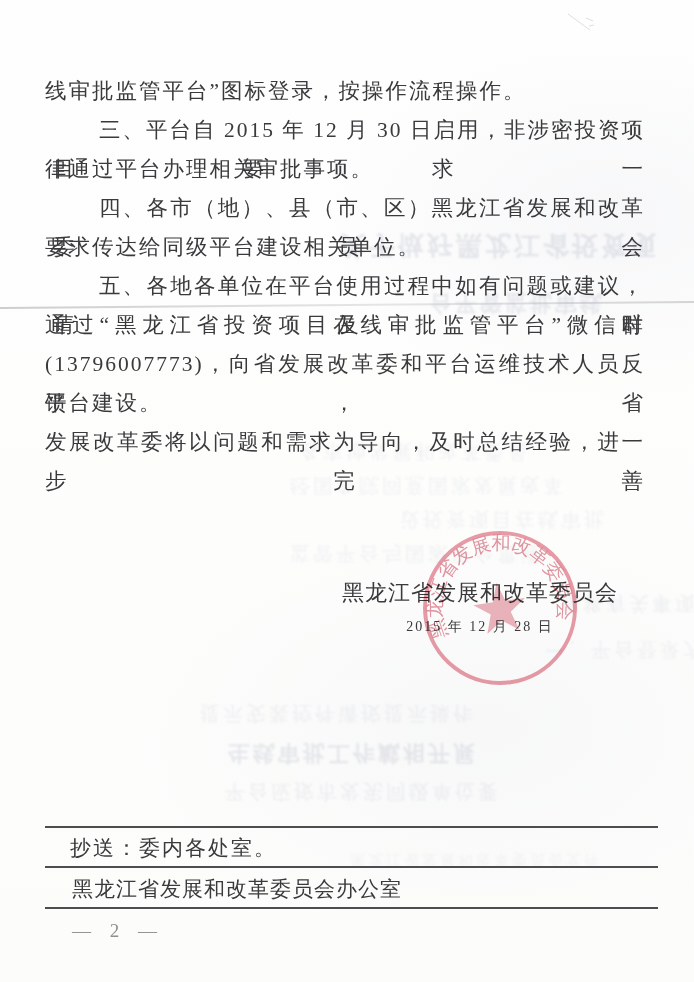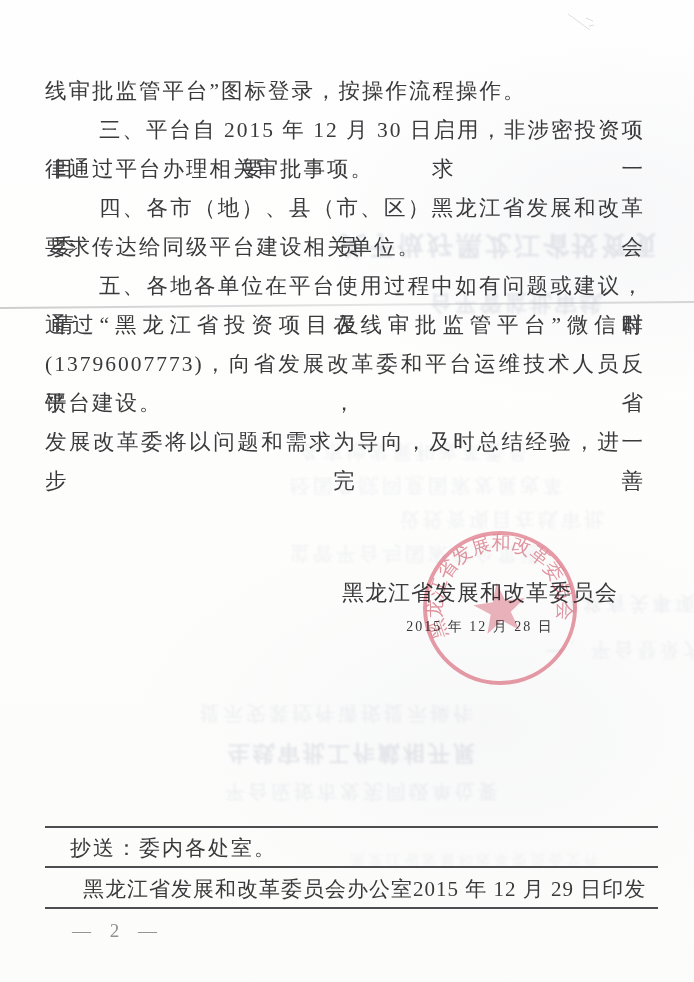--- a/index.html
+++ b/index.html
@@ -61,21 +61,21 @@
   .rule-1{top:826px;}
   .rule-2{top:866px;}
   .rule-3{top:907px;height:2px;}
   .footer-cc{
     position:absolute;left:70px;top:834px;
     color:#3a3a3c;font-size:21px;letter-spacing:2px;white-space:nowrap;
   }
   .footer-issue{
     position:absolute;left:72px;top:875px;width:536px;
     display:flex;justify-content:space-between;
-    color:#3a3a3c;font-size:21px;letter-spacing:1px;white-space:nowrap;margin-left:11px;
+    color:#3a3a3c;font-size:21px;letter-spacing:1px;white-space:nowrap;
   }
   .page-number{
     position:absolute;left:72px;top:920px;
     color:#8f9092;font-size:19px;letter-spacing:7px;white-space:nowrap;
   }
   
   .fold-line{
     position:absolute;left:-4px;top:304px;width:702px;height:1.6px;
     background:linear-gradient(90deg,rgba(165,165,168,.55),rgba(185,185,188,.35) 55%,rgba(175,175,178,.5));
     transform:rotate(-0.5deg);
@@ -144,18 +144,17 @@
     <text font-size="19" fill="#dd7b8a" opacity=".9" letter-spacing="0" font-family="Liberation Serif, DejaVu Serif, serif">
       <textPath href="#sealTextPath" startOffset="0" textLength="222" lengthAdjust="spacing">黑龙江省发展和改革委员会</textPath>
     </text>
   </svg>
 
   <div class="footer-rule rule-1"></div>
   <div class="footer-cc">抄送：委内各处室。</div>
   <div class="footer-rule rule-2"></div>
   <div class="footer-issue">
     <span>黑龙江省发展和改革委员会办公室</span>
-    <span>2015 年 12 月 29 日印发</span>
   </div>
   <div class="footer-rule rule-3"></div>
   <div class="page-number">— 2 —</div>
 
 </div>
 
 </body></html>

